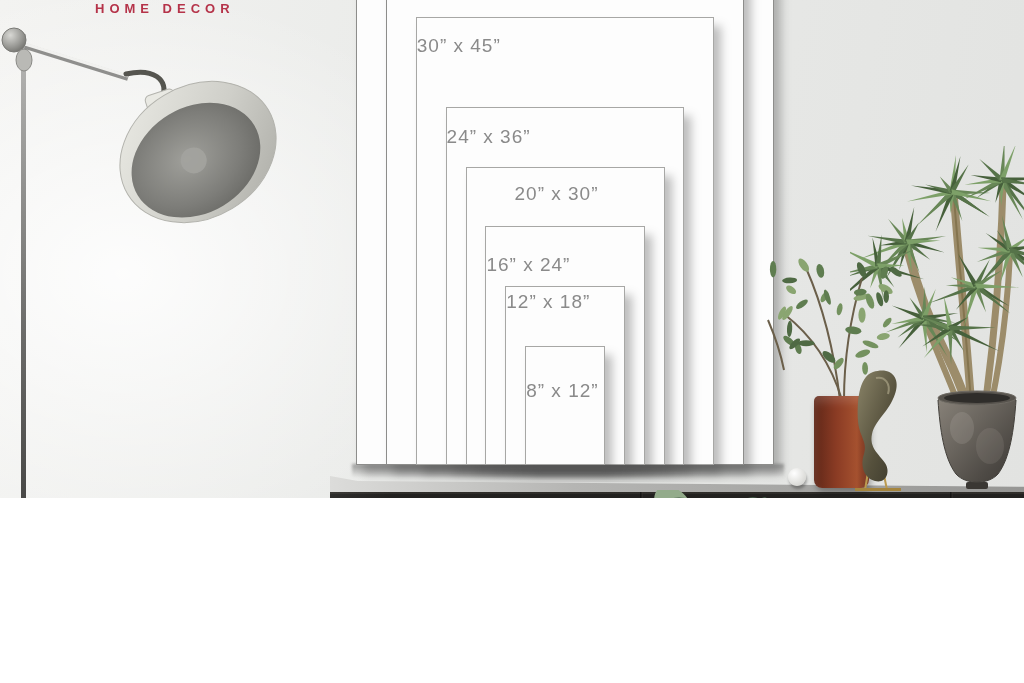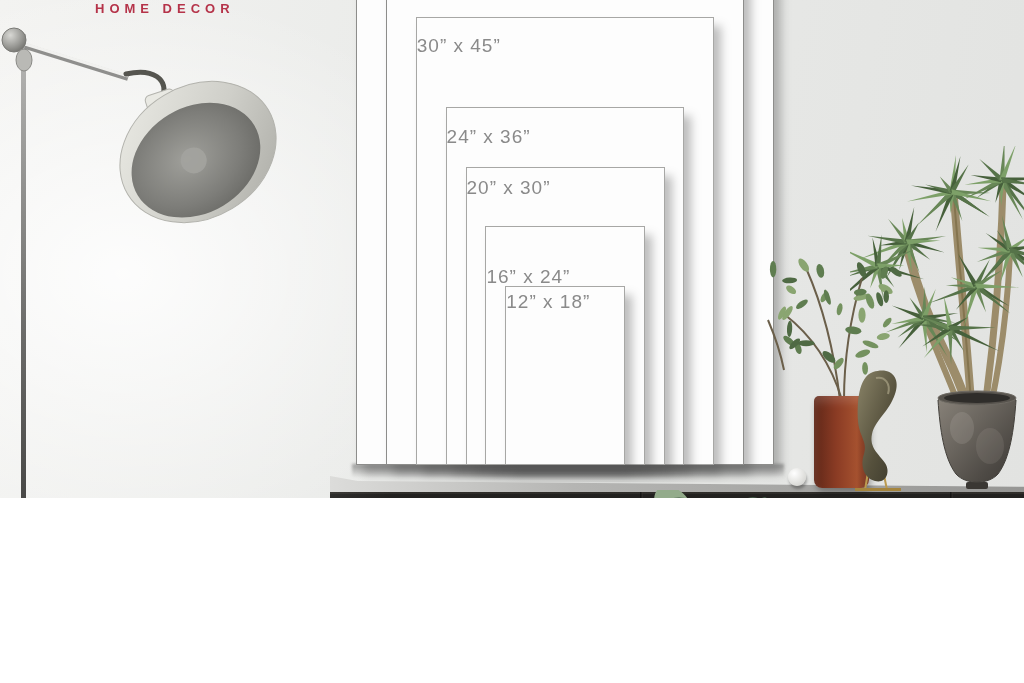--- a/index.html
+++ b/index.html
@@ -94,27 +94,30 @@
   <div class="frames-wrap" id="framesWrap">
       <div class="frame outer" style="left: 356.05px; top: -161.85px; width: 417.9px; height: 626.85px;"></div>
       <div class="frame outer" style="left: 385.9px; top: -72.3px; width: 358.2px; height: 537.3px;"></div>
       <div class="frame" style="left: 415.75px; top: 17.25px; width: 298.5px; height: 447.75px;">
         <div class="frame-label" style="top: 17px;">30” x 45”</div>
       </div>
       <div class="frame" style="left: 445.6px; top: 106.8px; width: 238.8px; height: 358.2px;">
         <div class="frame-label" style="top: 18px;">24” x 36”</div>
       </div>
       <div class="frame" style="left: 465.5px; top: 166.5px; width: 199px; height: 298.5px;">
-        <div class="frame-label" style="top: 9px;">20” x 30”</div>
+        <div class="frame-label" style="top: 15px; margin-left: 48px;">20” x 30”</div>
       </div>
       <div class="frame" style="left: 485.4px; top: 226.2px; width: 159.2px; height: 238.8px;">
-        <div class="frame-label" style="top: 39px;">16” x 24”</div>
+        <div class="frame-label" style="top: 27px;">16” x 24”</div>
       </div>
       <div class="frame" style="left: 505.3px; top: 285.9px; width: 119.4px; height: 179.1px;">
         <div class="frame-label" style="top: 4px;">12” x 18”</div>
+      </div>
+      <div class="frame" style="left: 525.2px; top: 345.6px; width: 79.6px; height: 119.4px;">
+        <div class="frame-label" style="top: 33px;">8” x 12”</div>
       </div>
     </div>
 
   <div class="lamp-pole"></div>
   <svg class="lamp-head" width="300" height="210" viewBox="0 0 300 210">
     <defs>
       <radialGradient id="jointGrad" cx="35%" cy="30%" r="80%">
         <stop offset="0%" stop-color="#d8d8d4"></stop>
           <stop offset="60%" stop-color="#9a9a96"></stop>
           <stop offset="100%" stop-color="#6e6e6a"></stop>

